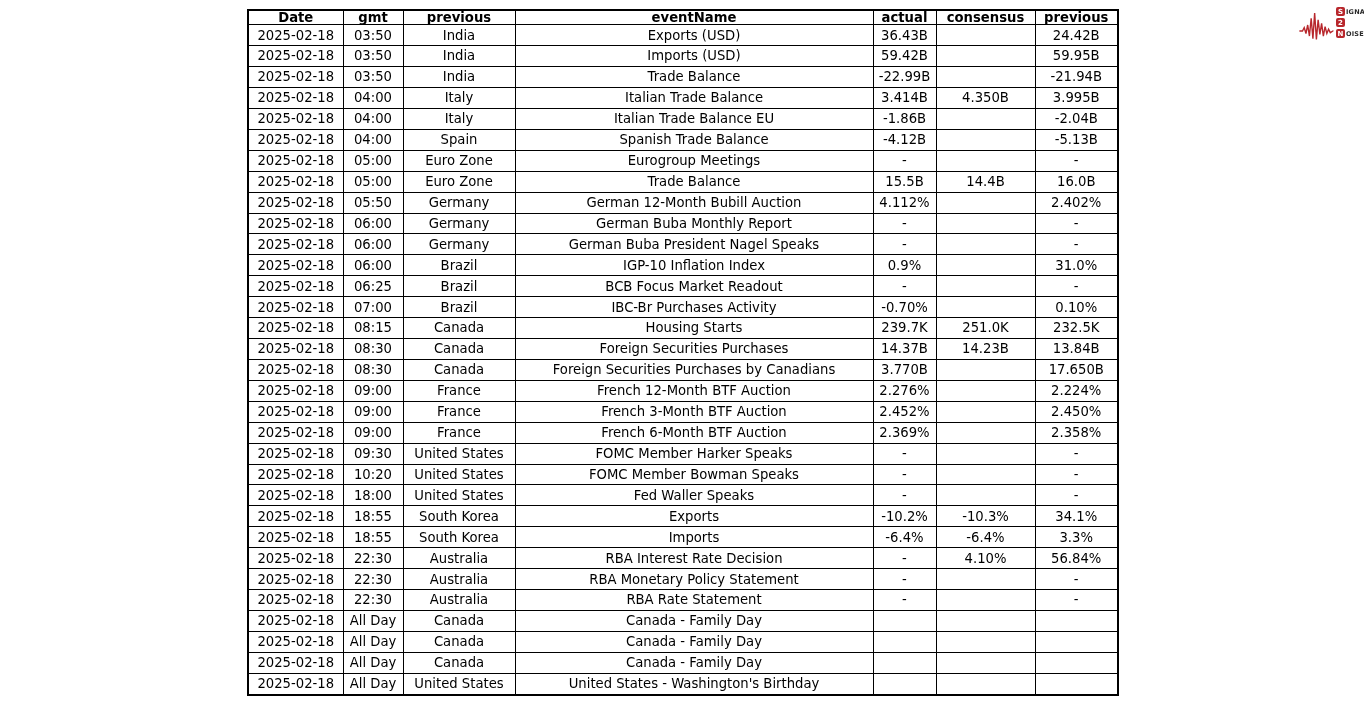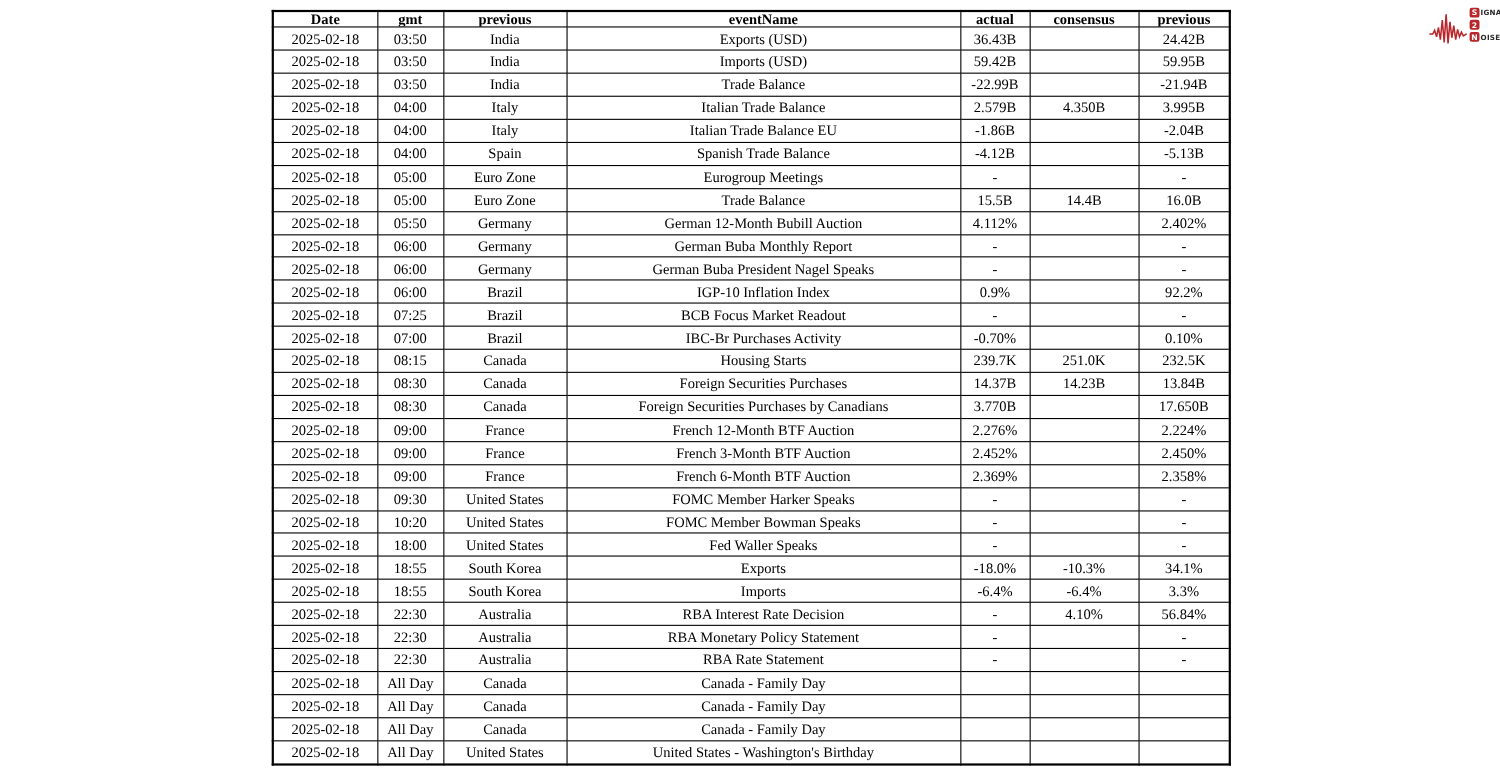--- a/index.html
+++ b/index.html
@@ -20,21 +20,20 @@
     left: 247px;
     top: 9px;
   }
   table.calendar {
     border-collapse: collapse;
     table-layout: fixed;
     width: 870px;
     height: 687px;
     background: #fff;
     border: 2px solid #000;
-    font-family: Liberation Serif, serif;
   }
   table.calendar th,
   table.calendar td {
     border: 1px solid #000;
     text-align: center;
     vertical-align: middle;
     padding: 0 2px;
     font-size: 13.2px;
     line-height: 1;
     white-space: nowrap;
@@ -144,21 +143,21 @@
           <td>Trade Balance</td>
           <td>-22.99B</td>
           <td></td>
           <td>-21.94B</td>
         </tr>
         <tr>
           <td>2025-02-18</td>
           <td>04:00</td>
           <td>Italy</td>
           <td>Italian Trade Balance</td>
-          <td>2.579B</td>
+          <td>3.414B</td>
           <td>4.350B</td>
           <td>3.995B</td>
         </tr>
         <tr>
           <td>2025-02-18</td>
           <td>04:00</td>
           <td>Italy</td>
           <td>Italian Trade Balance EU</td>
           <td>-1.86B</td>
           <td></td>
@@ -218,25 +217,25 @@
           <td></td>
           <td>-</td>
         </tr>
         <tr>
           <td>2025-02-18</td>
           <td>06:00</td>
           <td>Brazil</td>
           <td>IGP-10 Inflation Index</td>
           <td>0.9%</td>
           <td></td>
-          <td>92.2%</td>
-        </tr>
-        <tr>
-          <td>2025-02-18</td>
-          <td>07:25</td>
+          <td>31.0%</td>
+        </tr>
+        <tr>
+          <td>2025-02-18</td>
+          <td>06:25</td>
           <td>Brazil</td>
           <td>BCB Focus Market Readout</td>
           <td>-</td>
           <td></td>
           <td>-</td>
         </tr>
         <tr>
           <td>2025-02-18</td>
           <td>07:00</td>
           <td>Brazil</td>
@@ -324,21 +323,21 @@
           <td>Fed Waller Speaks</td>
           <td>-</td>
           <td></td>
           <td>-</td>
         </tr>
         <tr>
           <td>2025-02-18</td>
           <td>18:55</td>
           <td>South Korea</td>
           <td>Exports</td>
-          <td>-18.0%</td>
+          <td>-10.2%</td>
           <td>-10.3%</td>
           <td>34.1%</td>
         </tr>
         <tr>
           <td>2025-02-18</td>
           <td>18:55</td>
           <td>South Korea</td>
           <td>Imports</td>
           <td>-6.4%</td>
           <td>-6.4%</td>

